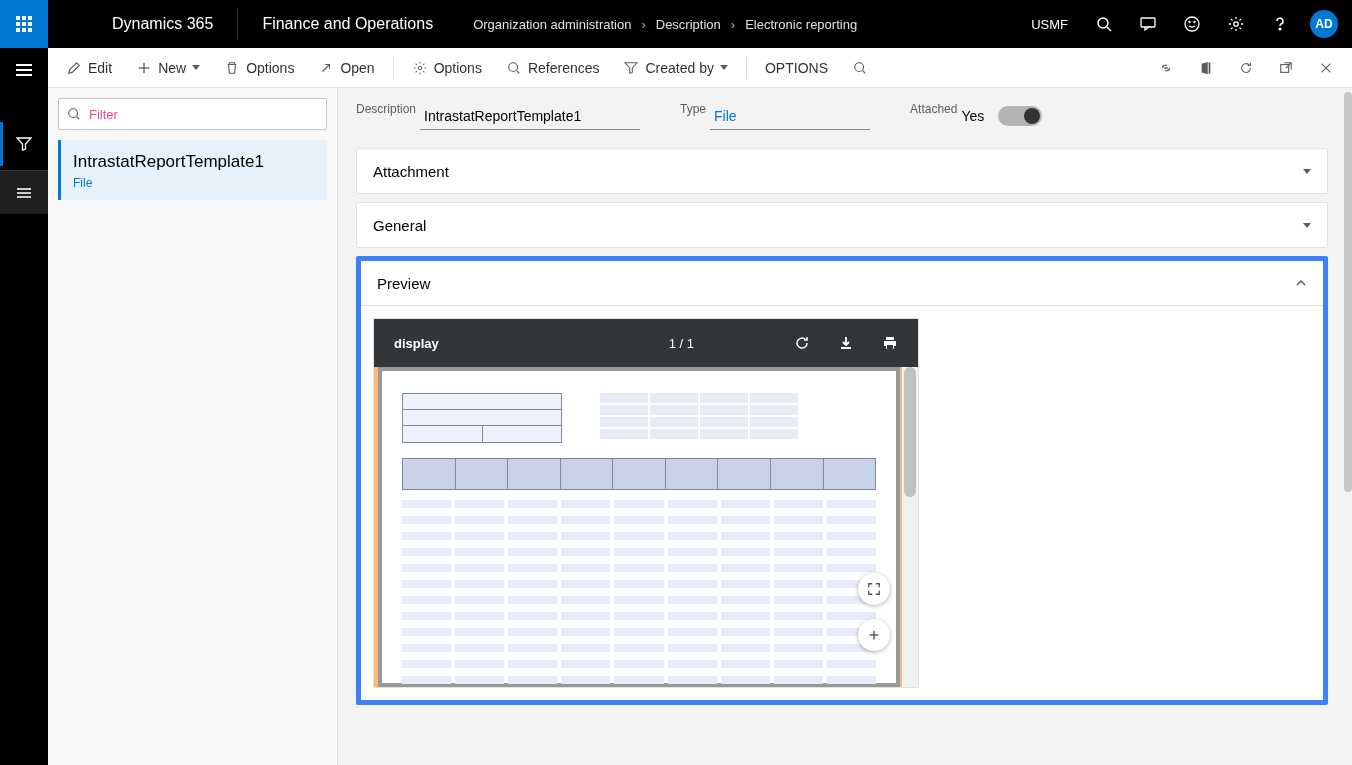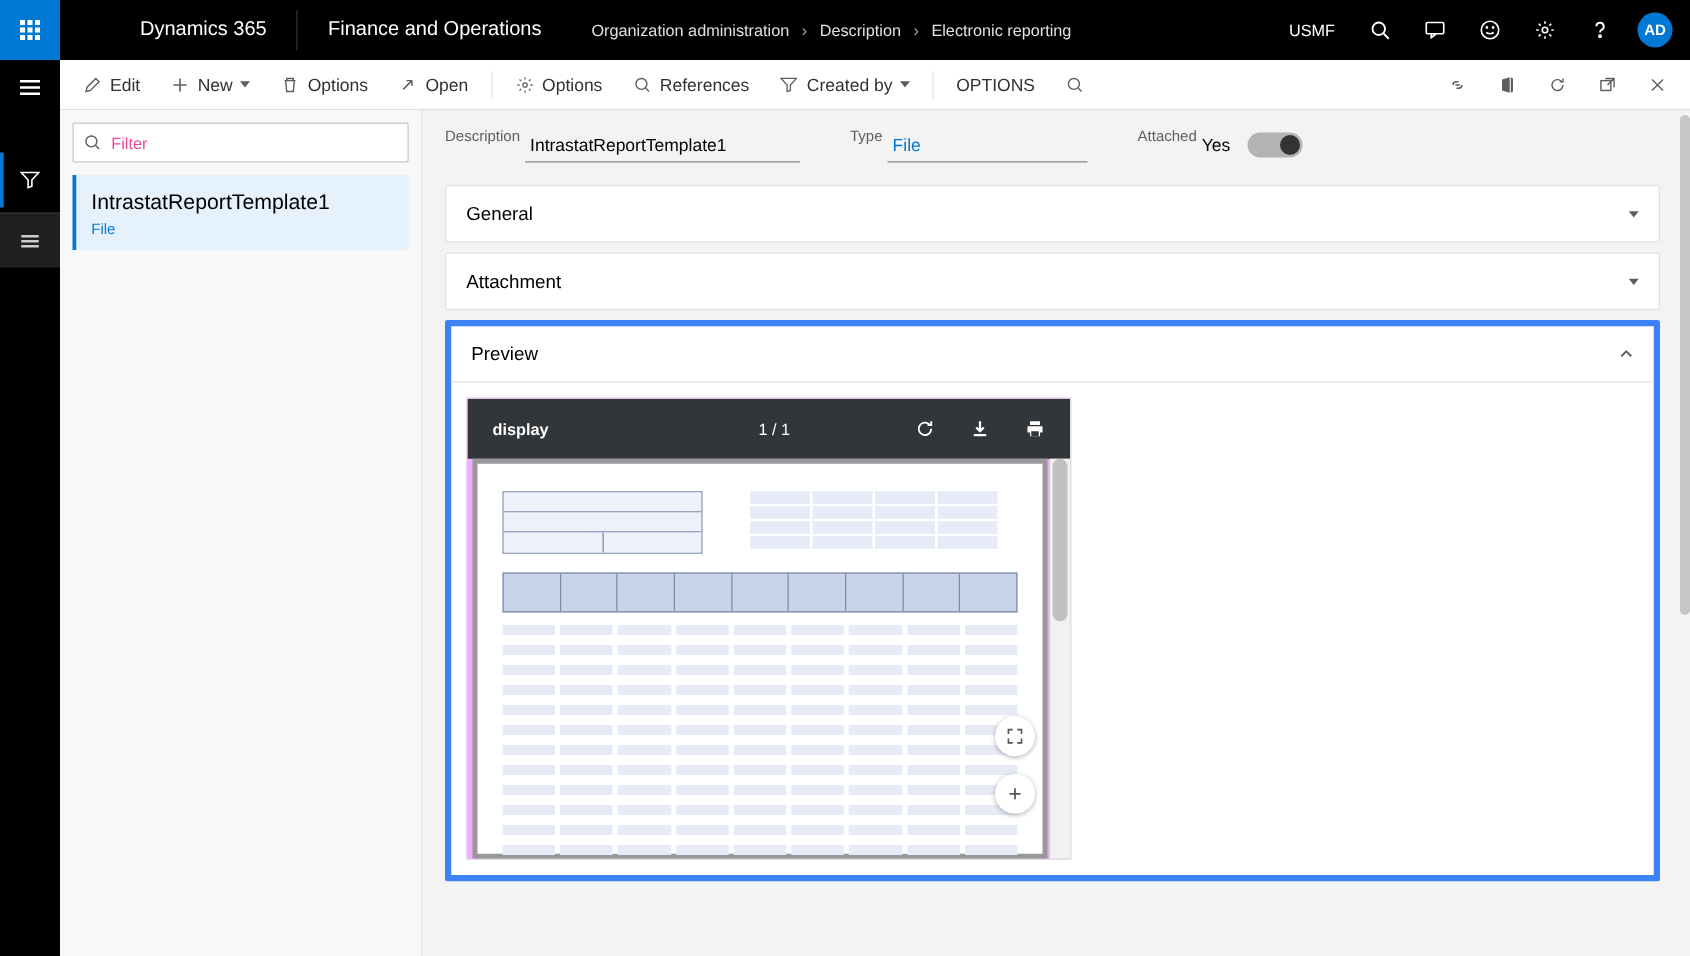--- a/index.html
+++ b/index.html
@@ -57,21 +57,21 @@
   .toggle-val { font-size:14px;}
   .toggle { width:44px; height:20px; border-radius:10px; background:#b3b3b3; position:relative;}
   .toggle .knob { position:absolute; right:2px; top:2px; width:16px; height:16px; border-radius:50%; background:#333;}
 
   .accordion { background:#fff; border:1px solid #e1e1e1; border-radius:2px; margin-bottom:8px;}
   .acc-header { height:44px; display:flex; align-items:center; justify-content:space-between; padding:0 16px; font-size:15px; cursor:pointer;}
   .accordion.active { border:5px solid #3b82f6;}
   .acc-body { border-top:1px solid #e1e1e1; padding:12px;}
 
   
-  .pdf-frame { width:484px; height:370px; background:#f0abfc; position:relative; border:1px solid #e1e1e1; overflow:hidden;}
+  .pdf-frame { width:546px; height:370px; background:#fdba74; position:relative; border:1px solid #e1e1e1; overflow:hidden;}
   .pdf-toolbar { height:48px; background:#323639; color:#fff; display:flex; align-items:center; padding:0 20px; gap:60px; font-size:13px;}
   .pdf-toolbar .pdf-title { font-weight:600;}
   .pdf-toolbar .pdf-page { margin-left:auto;}
   .pdf-toolbar .pdf-icons { display:flex; gap:28px; margin-left:40px;}
   .pdf-page-area { position:absolute; top:48px; left:4px; right:18px; bottom:0; background:#999; display:flex; justify-content:center; padding:4px;}
   .pdf-sheet { width:100%; background:#fff; padding:22px 20px;}
   .pdf-scroll { position:absolute; top:48px; right:0; width:16px; bottom:0; background:#f1f1f1;}
   .pdf-scroll-thumb { position:absolute; top:0; left:2px; width:12px; height:130px; background:#c1c1c1; border-radius:6px;}
   .tbl1 { width:160px; border:1px solid #7a8aa8;}
   .tbl1 .r { height:16px; border-bottom:1px solid #7a8aa8; background:#eef0fa;}
@@ -329,28 +329,28 @@
         <span class="toggle-val">Yes</span>
         <div class="toggle">
             <div class="knob"></div>
           </div>
       </div>
     </div>
   </div>
 
   <div class="accordion">
     <div class="acc-header">
-      <span>General</span>
+      <span>Attachment</span>
       <span class="chevron-down"></span>
     </div>
   </div>
 
   <div class="accordion">
     <div class="acc-header">
-      <span>Attachment</span>
+      <span>General</span>
       <span class="chevron-down"></span>
     </div>
   </div>
 
   <div class="accordion active">
     <div class="acc-header">
       <span>Preview</span>
       <svg width="12" height="12" viewBox="0 0 12 12" fill="none" stroke="#605e5c" stroke-width="1.5">
           <path d="M2 8l4-4 4 4"></path>
         </svg>

